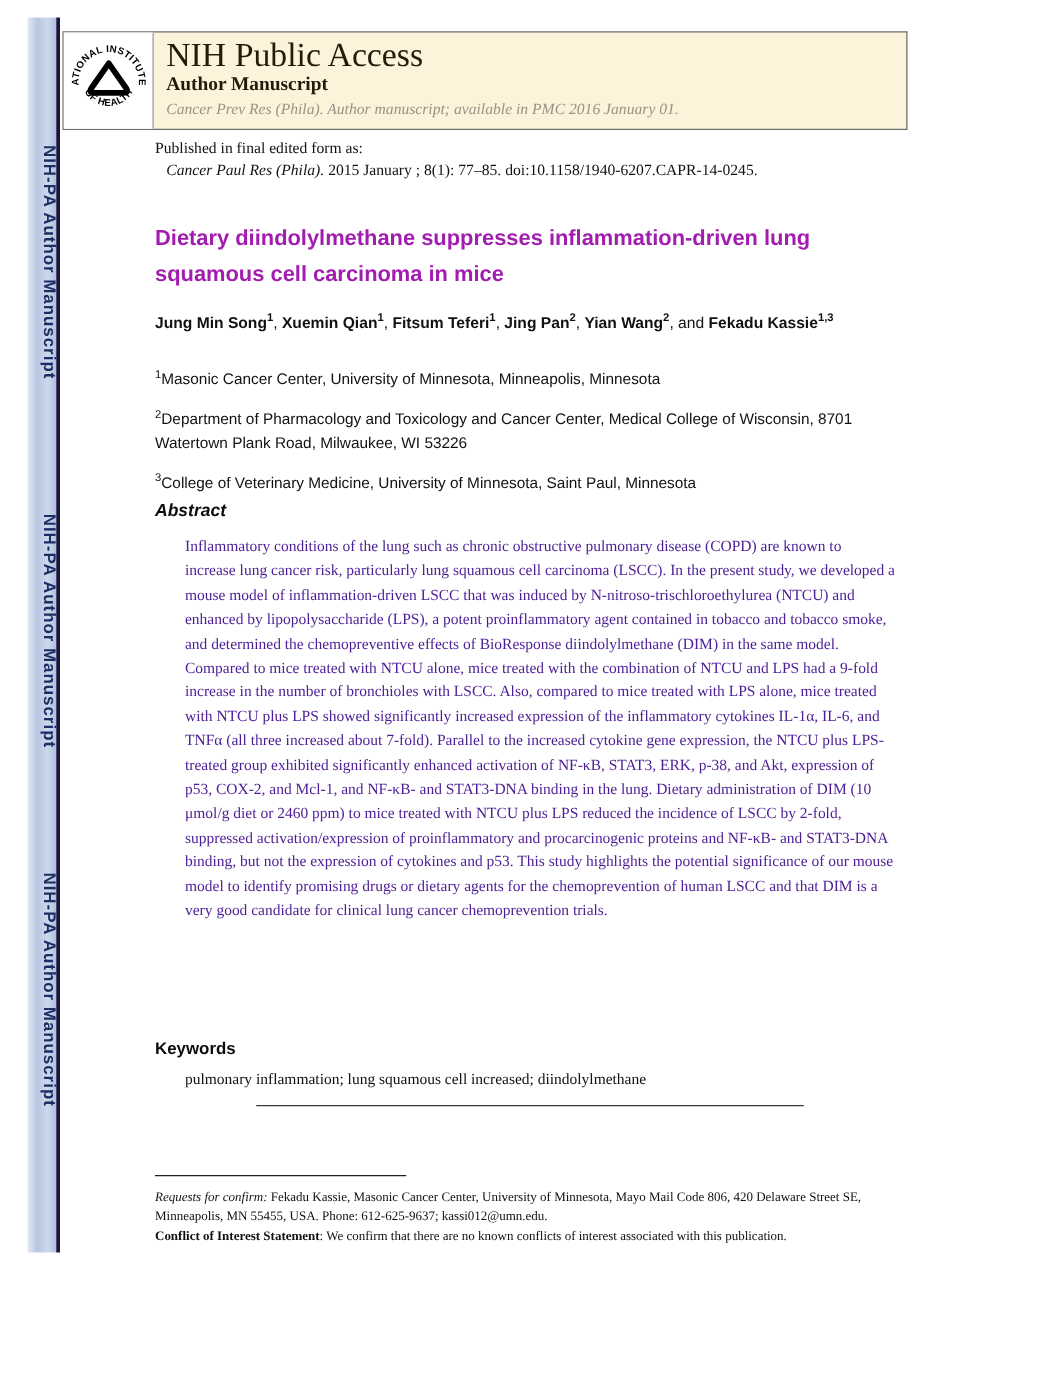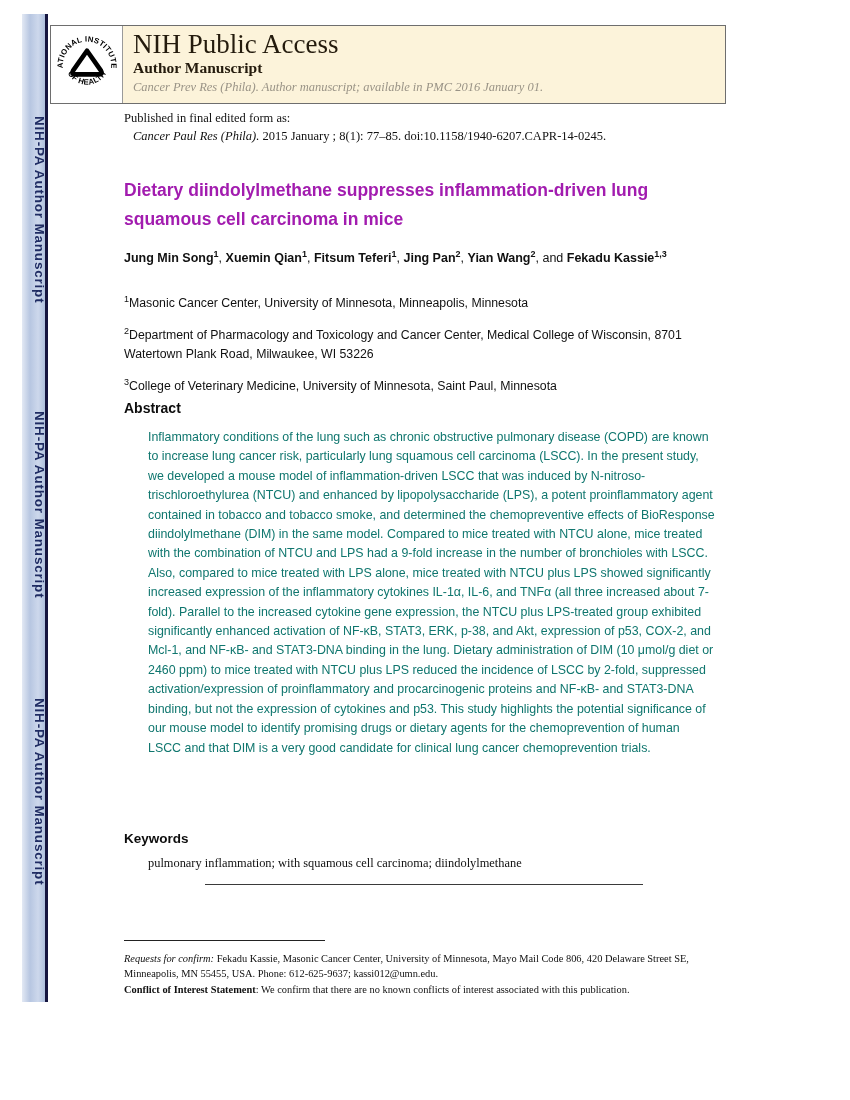--- a/index.html
+++ b/index.html
@@ -56,24 +56,24 @@
   .authors{
     position:absolute;left:124px;top:245px;width:604px;
     font-size:12.5px;line-height:19px;color:#111;
   }
   .authors .author{font-weight:bold;}
   .authors sup{font-size:9px;font-weight:bold;}
   .affiliations{position:absolute;left:124px;top:290px;width:608px;}
   .affiliations p{margin:0 0 9px 0;font-size:12.3px;line-height:19px;color:#111;}
   .affiliations sup{font-size:9px;}
   
-  .abstract-heading{position:absolute;left:124px;top:400px;font-size:14px;font-weight:bold;color:#0d0d0d;}
+  .abstract-heading{position:absolute;left:124px;top:400px;font-size:14px;font-weight:bold;color:#0d0d0d;font-style:italic;}
   .abstract-body{
     position:absolute;left:148px;top:428px;width:568px;
-    font-family:Liberation Sans, sans-serif;font-size:12.4px;line-height:19.4px;color:#0f766e;
+    font-family:Liberation Serif, serif;font-size:12.4px;line-height:19.4px;color:#4c1d95;
     text-align:left;
   }
   
   .keywords-heading{position:absolute;left:124px;top:831px;font-size:13.5px;font-weight:bold;color:#0d0d0d;}
   .keywords-body{
     position:absolute;left:148px;top:856px;width:560px;
     font-family:"Liberation Serif",serif;font-size:12.4px;color:#101010;
   }
   .keywords-rule{position:absolute;left:205px;top:884px;width:438px;height:1px;background:#3a3a3a;}
   
@@ -130,20 +130,20 @@
 <div class="affiliations">
     <p><sup>1</sup>Masonic Cancer Center, University of Minnesota, Minneapolis, Minnesota</p>
     <p><sup>2</sup>Department of Pharmacology and Toxicology and Cancer Center, Medical College of Wisconsin, 8701 Watertown Plank Road, Milwaukee, WI 53226</p>
     <p><sup>3</sup>College of Veterinary Medicine, University of Minnesota, Saint Paul, Minnesota</p>
   </div>
 
 <div class="abstract-heading">Abstract</div>
 <div class="abstract-body">Inflammatory conditions of the lung such as chronic obstructive pulmonary disease (COPD) are known to increase lung cancer risk, particularly lung squamous cell carcinoma (LSCC). In the present study, we developed a mouse model of inflammation-driven LSCC that was induced by N-nitroso-trischloroethylurea (NTCU) and enhanced by lipopolysaccharide (LPS), a potent proinflammatory agent contained in tobacco and tobacco smoke, and determined the chemopreventive effects of BioResponse diindolylmethane (DIM) in the same model. Compared to mice treated with NTCU alone, mice treated with the combination of NTCU and LPS had a 9-fold increase in the number of bronchioles with LSCC. Also, compared to mice treated with LPS alone, mice treated with NTCU plus LPS showed significantly increased expression of the inflammatory cytokines IL-1α, IL-6, and TNFα (all three increased about 7-fold). Parallel to the increased cytokine gene expression, the NTCU plus LPS-treated group exhibited significantly enhanced activation of NF-κB, STAT3, ERK, p-38, and Akt, expression of p53, COX-2, and Mcl-1, and NF-κB- and STAT3-DNA binding in the lung. Dietary administration of DIM (10 μmol/g diet or 2460 ppm) to mice treated with NTCU plus LPS reduced the incidence of LSCC by 2-fold, suppressed activation/expression of proinflammatory and procarcinogenic proteins and NF-κB- and STAT3-DNA binding, but not the expression of cytokines and p53. This study highlights the potential significance of our mouse model to identify promising drugs or dietary agents for the chemoprevention of human LSCC and that DIM is a very good candidate for clinical lung cancer chemoprevention trials.</div>
 
 <div class="keywords-heading">Keywords</div>
-<div class="keywords-body">pulmonary inflammation; with squamous cell carcinoma; diindolylmethane</div>
+<div class="keywords-body">pulmonary inflammation; lung squamous cell increased; diindolylmethane</div>
 <div class="keywords-rule"></div>
 
 <div class="footnote-rule"></div>
 <div class="footnotes">
   <p><span class="fn-italic">Requests for confirm:</span><span> Fekadu Kassie, Masonic Cancer Center, University of Minnesota, Mayo Mail Code 806, 420 Delaware Street SE, Minneapolis, MN 55455, USA. Phone: 612-625-9637; kassi012@umn.edu.</span></p>
   <p class="coi"><span class="fn-bold">Conflict of Interest Statement</span><span>: We confirm that there are no known conflicts of interest associated with this publication.</span></p>
 </div>
 
 </body></html>

